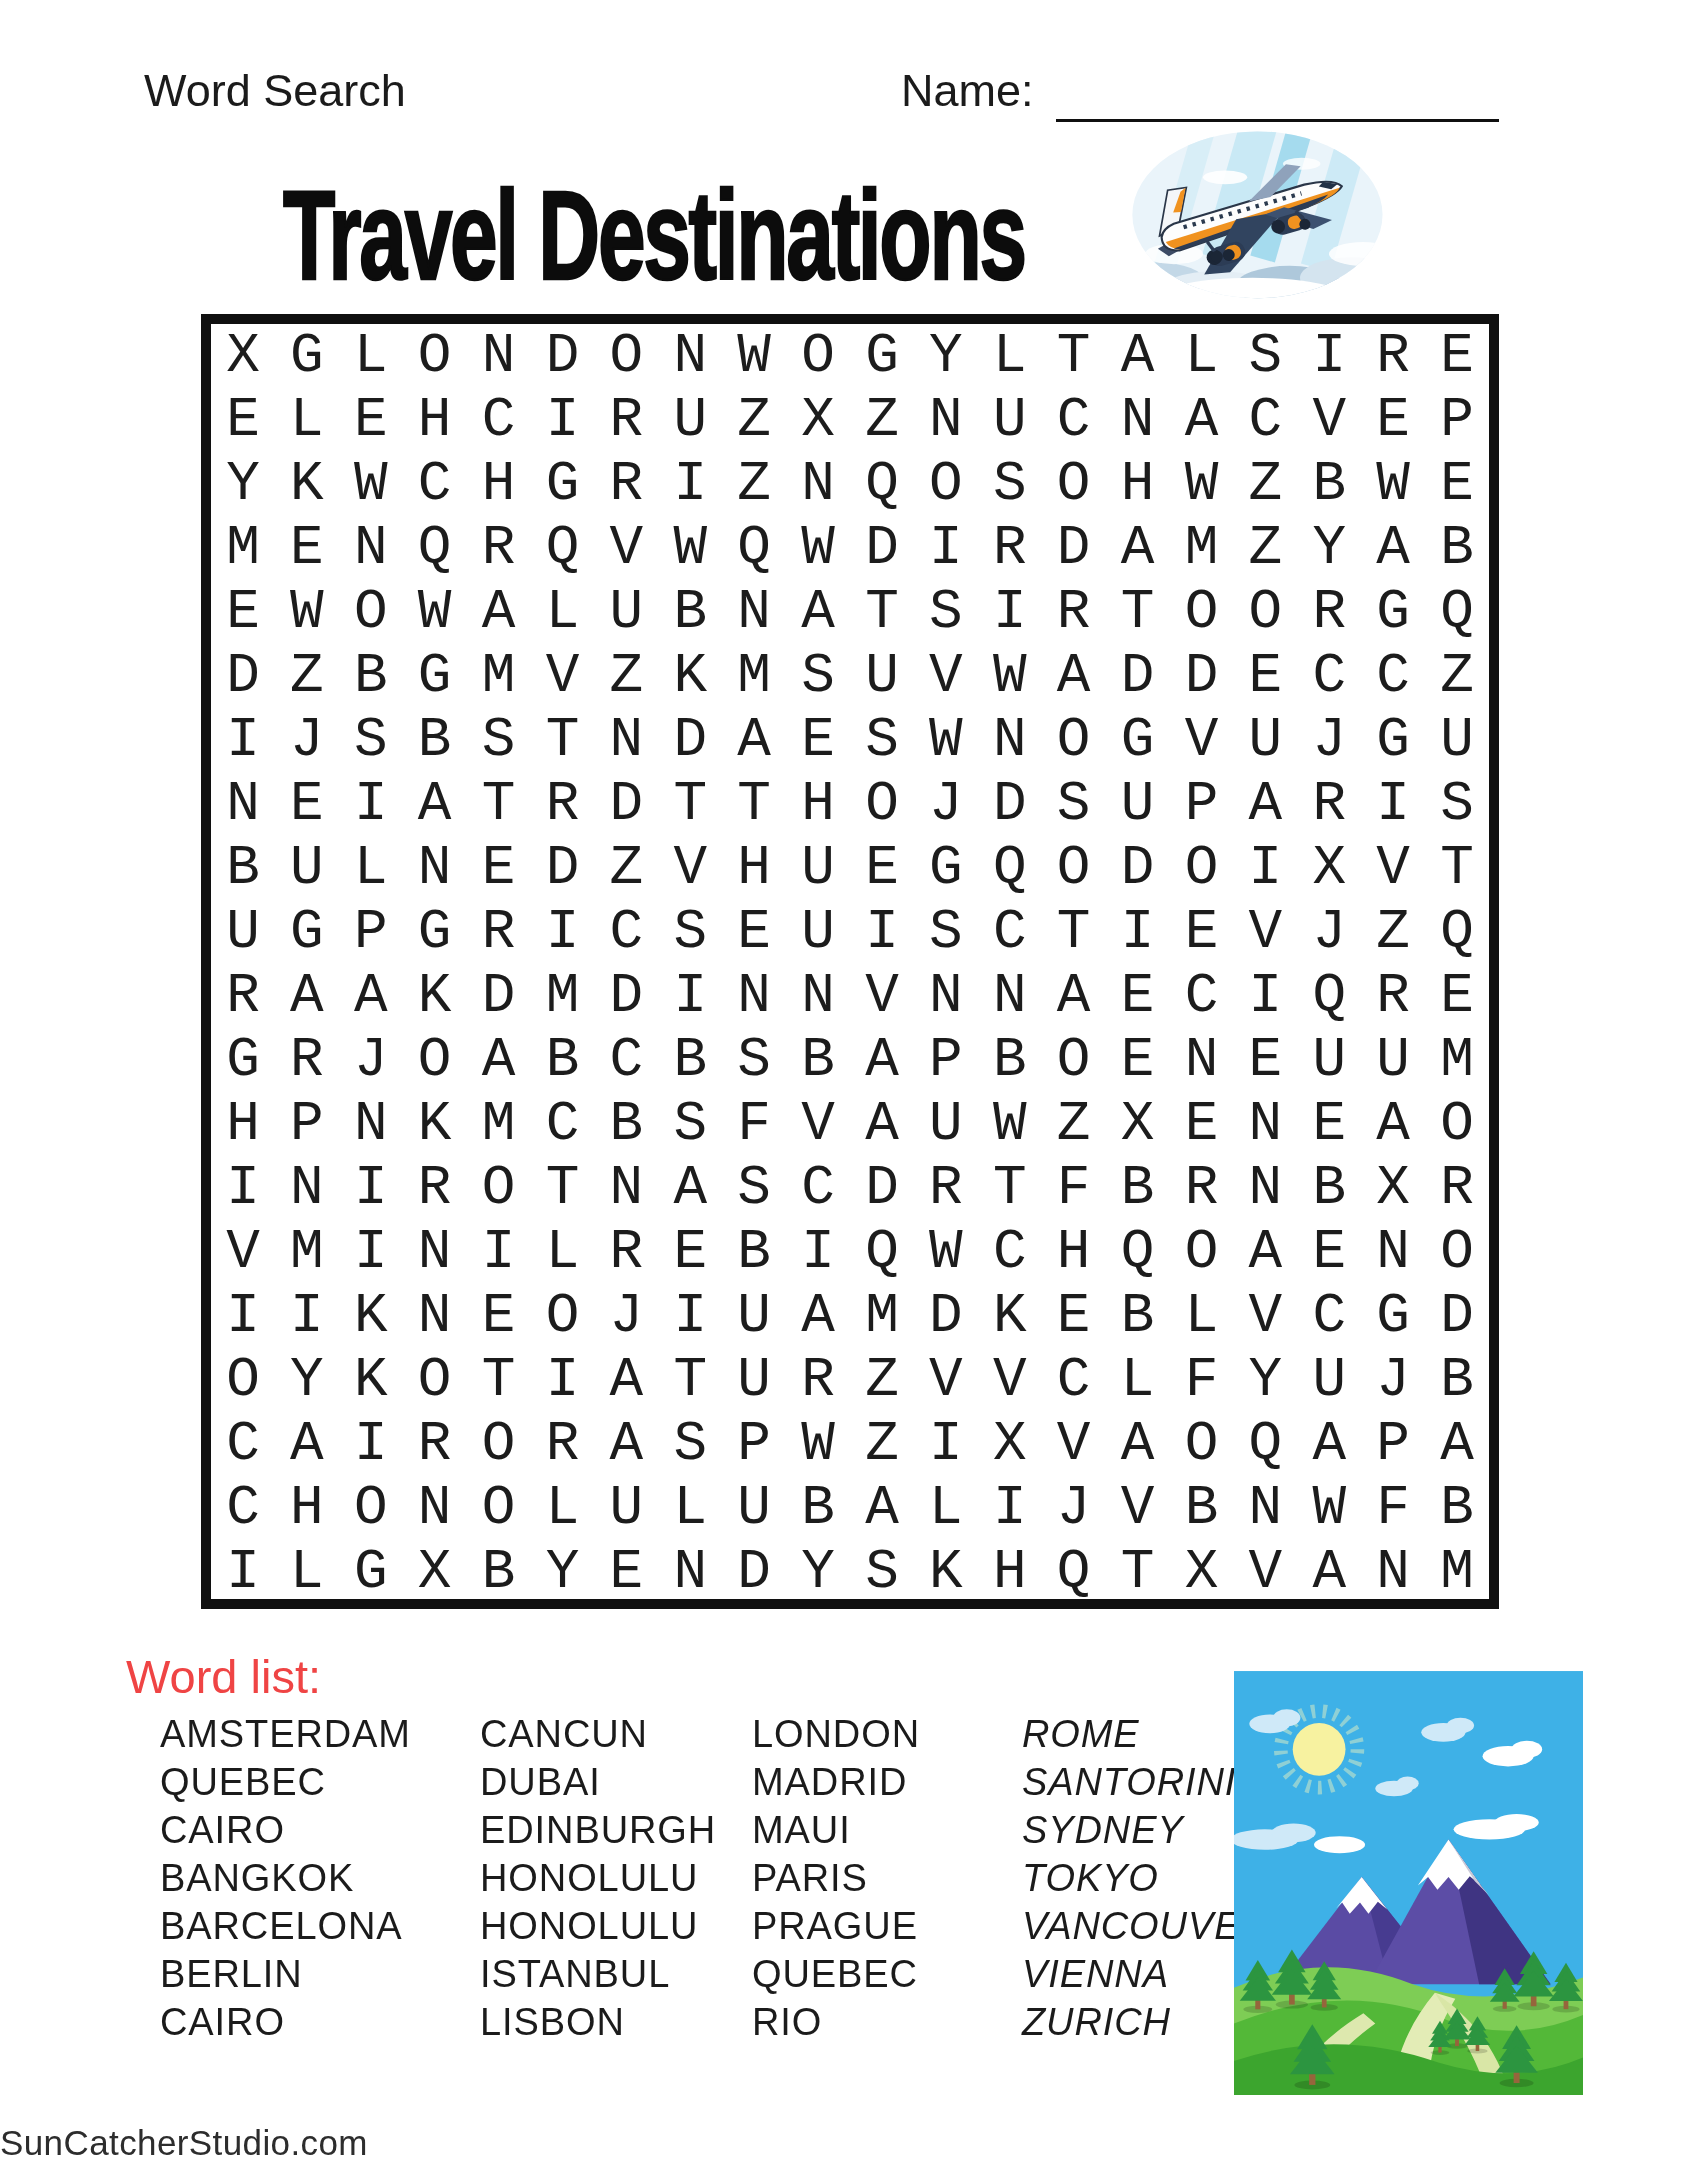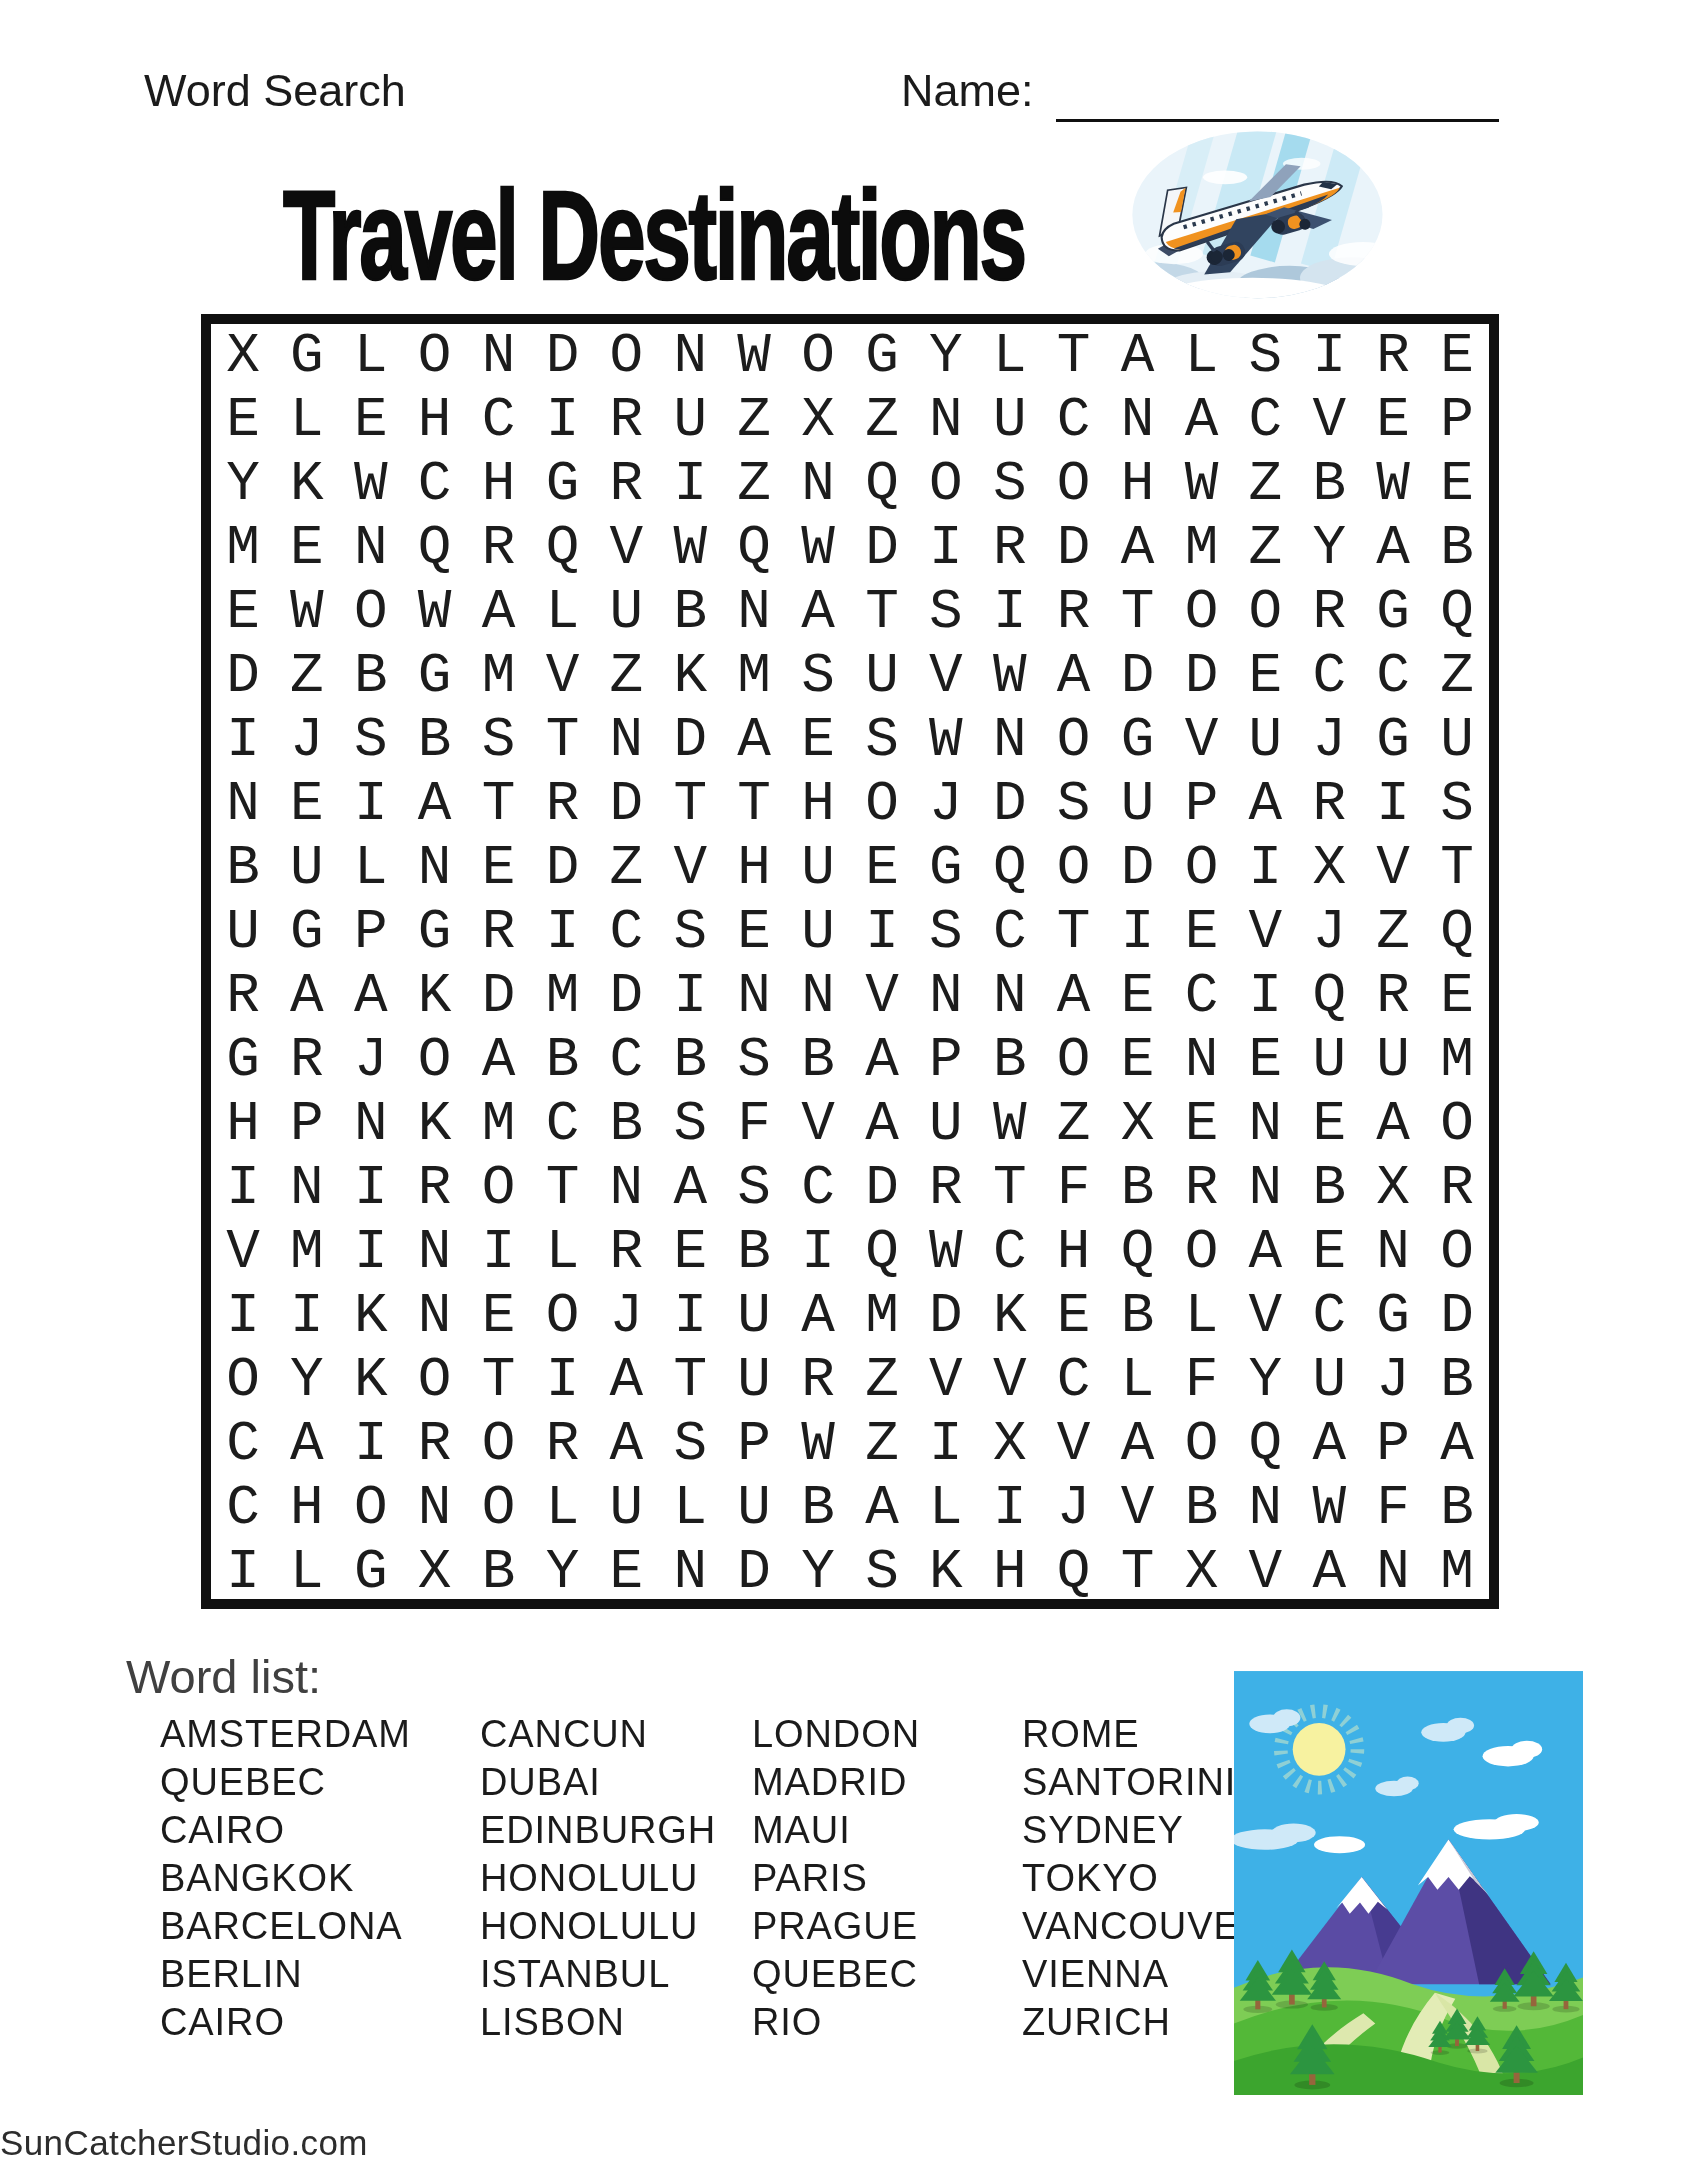--- a/index.html
+++ b/index.html
@@ -30,27 +30,27 @@
     position:absolute;left:201px;top:314px;width:1298px;height:1295px;
     box-sizing:border-box;border:10.2px solid #101010;background:#ffffff;
     display:grid;grid-template-columns:repeat(20,1fr);grid-template-rows:repeat(20,1fr);
   }
   .cell{
     display:flex;align-items:center;justify-content:center;
     font-family:"Liberation Mono",monospace;font-size:56px;color:#1c1c1c;
   }
   .wl-label{
     position:absolute;left:126px;top:1649px;
-    font-size:47px;color:#404040;font-weight:400;
+    font-size:47px;color:#ef4444;font-weight:400;
   }
   .word-cols{position:absolute;left:160px;top:1710px;display:flex;align-items:flex-end;}
   .wcol{width:288px;}
   .wcol:nth-child(2){width:272px;margin-left:32px;}
   .wcol:nth-child(3){width:270px;}
-  .wcol:nth-child(4){width:281px;}
+  .wcol:nth-child(4){width:281px;font-style:italic;}
   .word{
     font-size:38px;line-height:48px;letter-spacing:0.9px;color:#1b1b1b;
     white-space:nowrap;
   }
   .scene-wrap{position:absolute;left:1234px;top:1671px;width:349px;height:424px;}
   .footer{
     position:absolute;left:0;right:0;top:2123px;text-align:left;
     font-size:35px;color:#2d2d2d;letter-spacing:0.4px;
   }
 </style>

